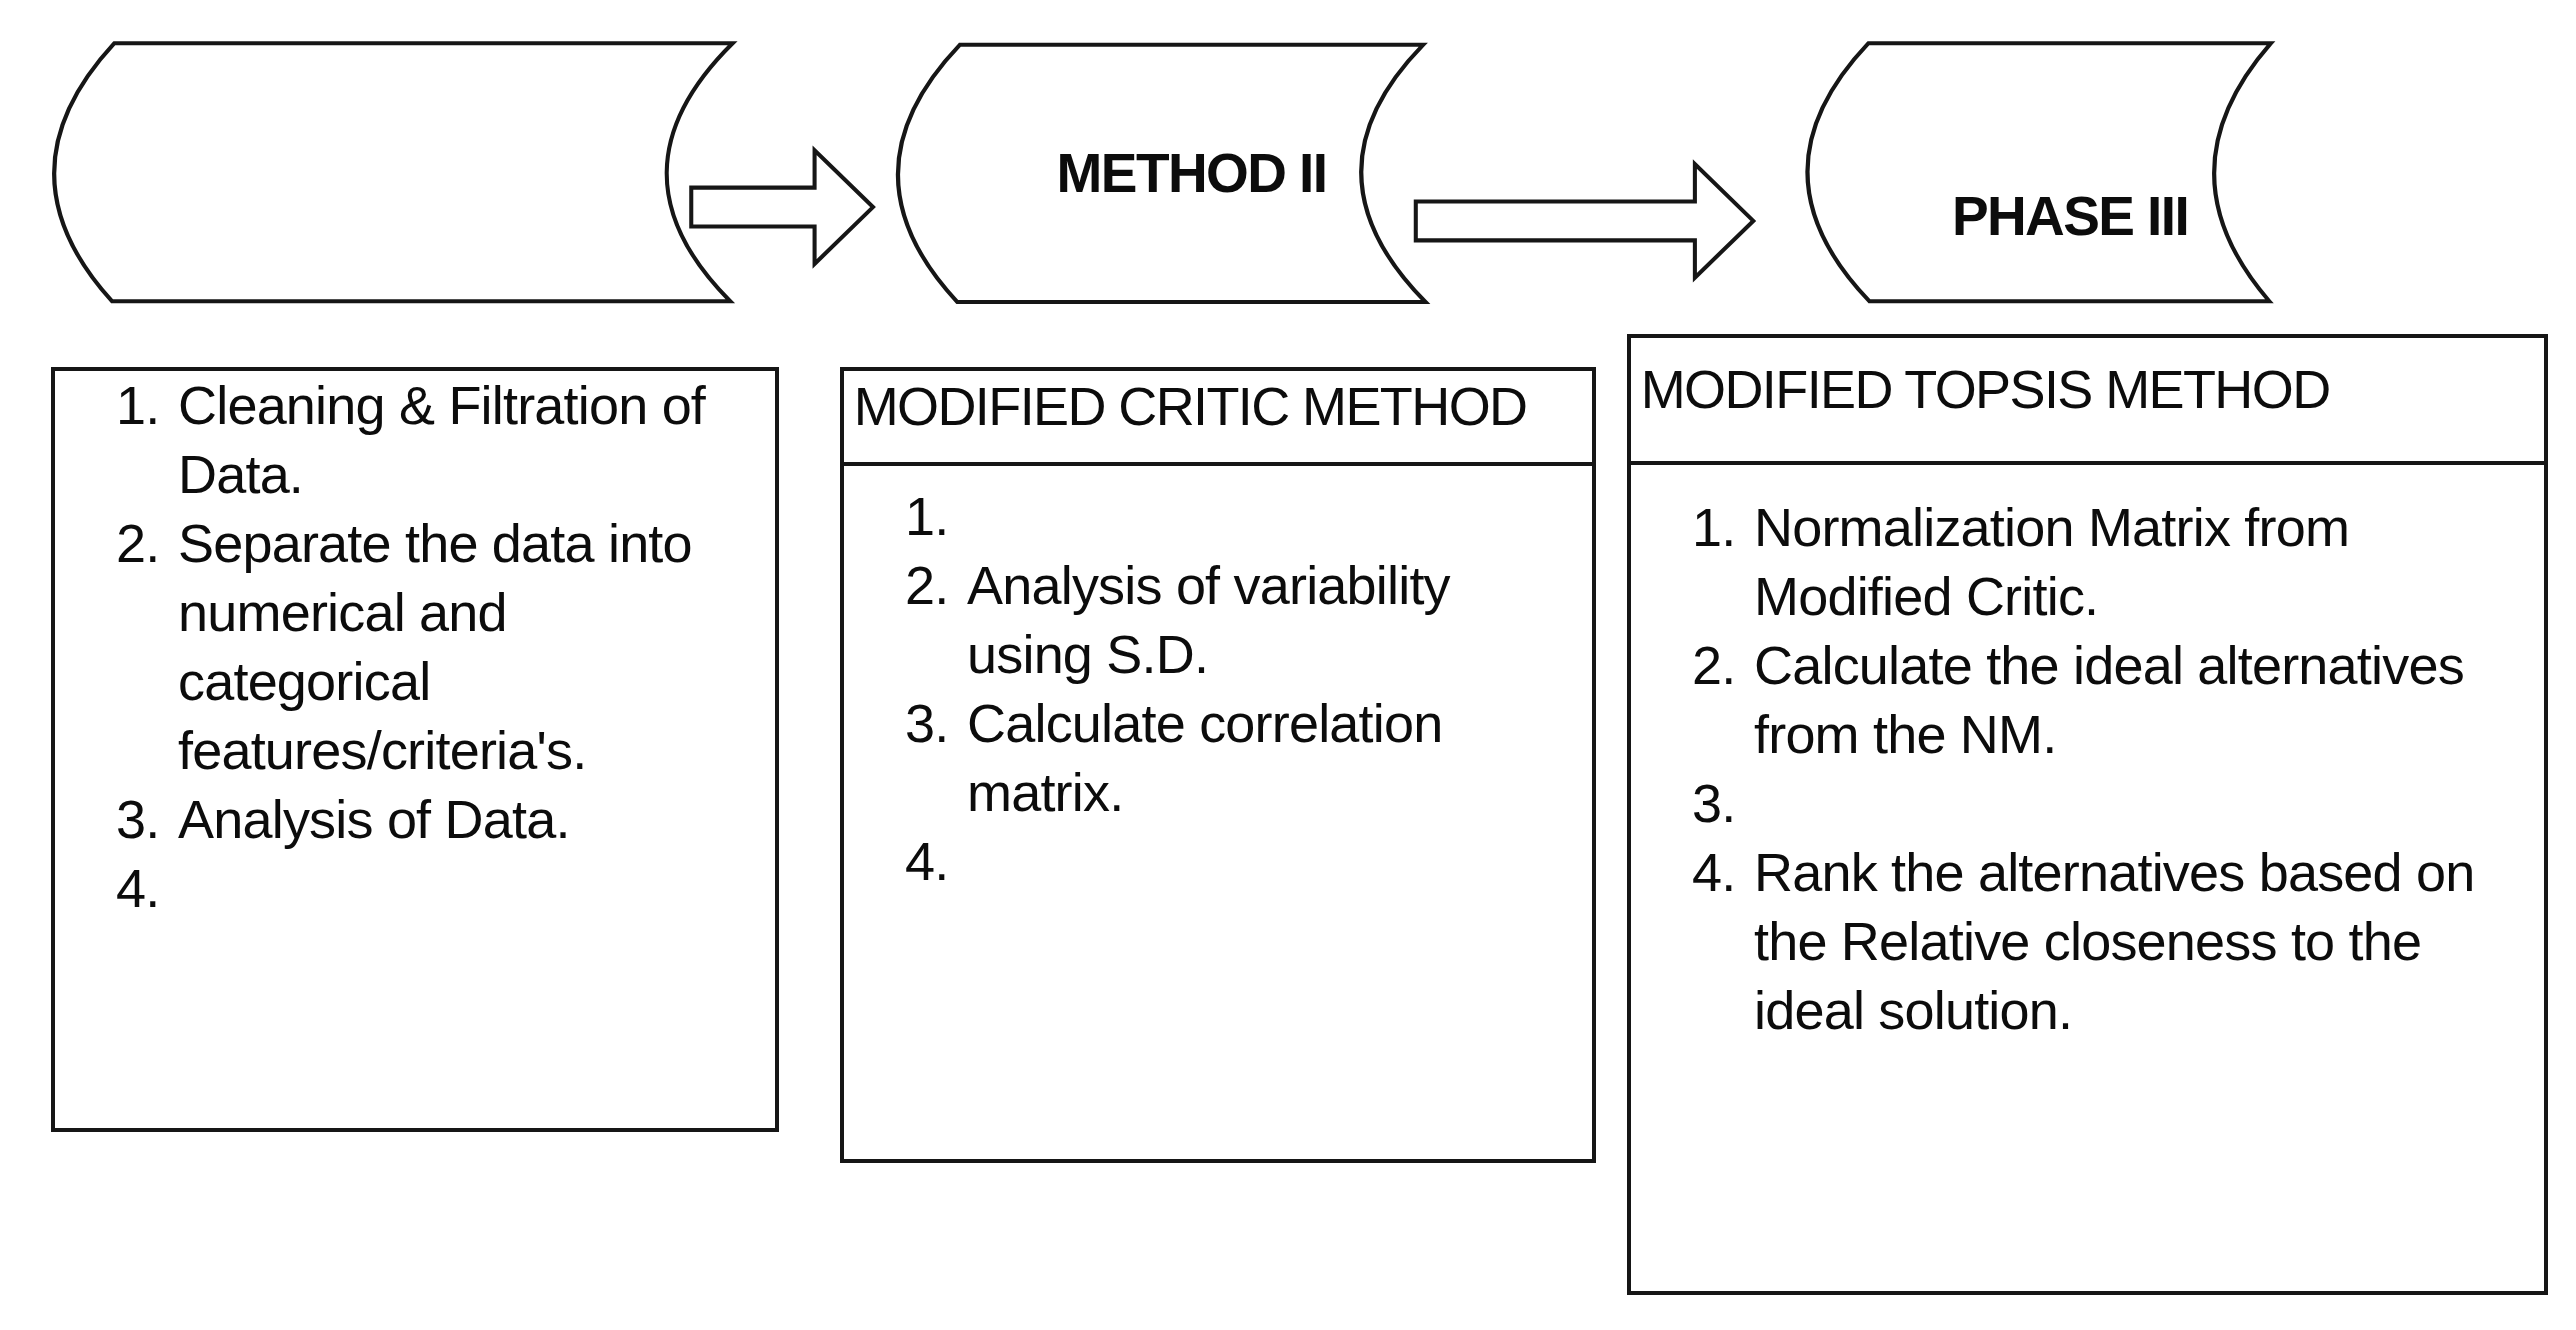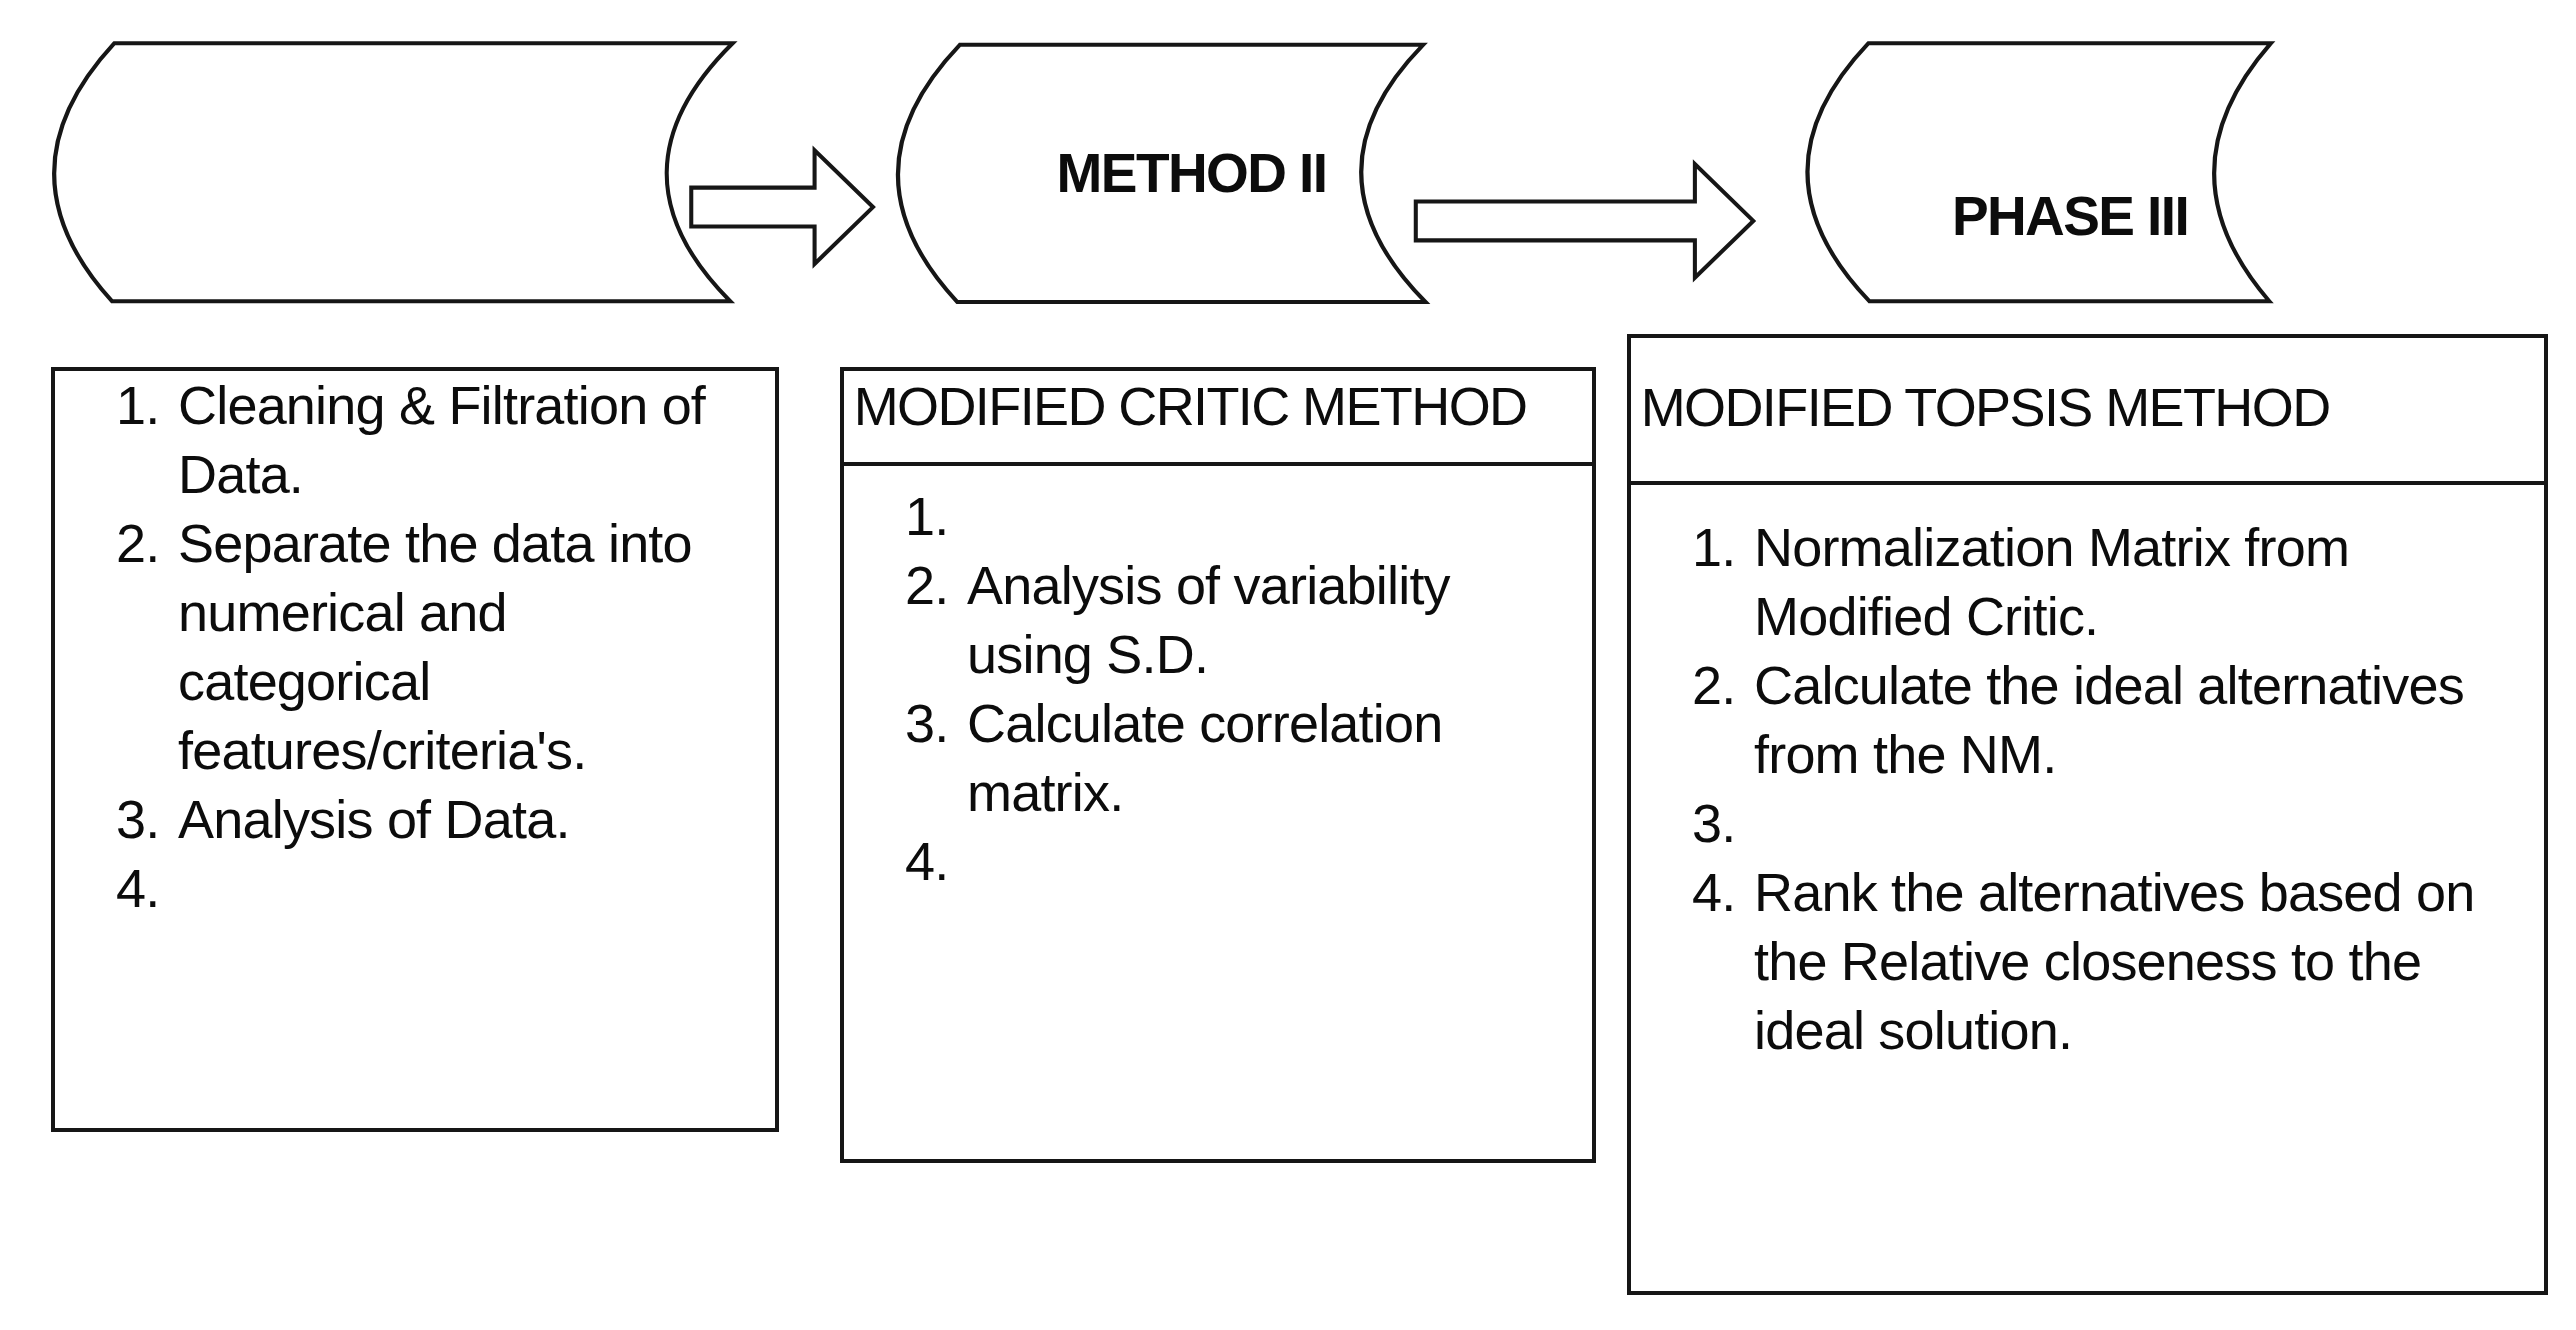--- a/index.html
+++ b/index.html
@@ -16,21 +16,21 @@
   #lbl3{left:1869px;top:43px;width:402px;height:258px;margin-top:44px;}
 
   .box{position:absolute;box-sizing:border-box;background:#ffffff;border:4px solid #161616;}
   #box1{left:51px;top:367px;width:728px;height:765px;}
   #box2{left:840px;top:367px;width:756px;height:796px;}
   #box3{left:1627px;top:334px;width:921px;height:961px;}
 
   .box-title{box-sizing:border-box;font-weight:normal;font-size:54px;line-height:1.05;
     letter-spacing:-1.6px;padding:6.5px 9.7px 0 9.7px;border-bottom:4.9px solid #161616;white-space:pre;}
   #box2 .box-title{height:95px;}
-  #box3 .box-title{height:147px;padding-top:41px;}
+  #box3 .box-title{height:127px;padding-top:23px;}
 
   .list{padding:0 0 0 61px;}
   #box2 .list{padding-top:16px;}
   #box3 .list{padding-top:27.6px;}
   .row{display:flex;font-size:54px;line-height:69px;letter-spacing:-0.8px;}
   .num{flex:0 0 62px;}
   .txt{white-space:pre;}
 </style>
 </head>
 <body>

